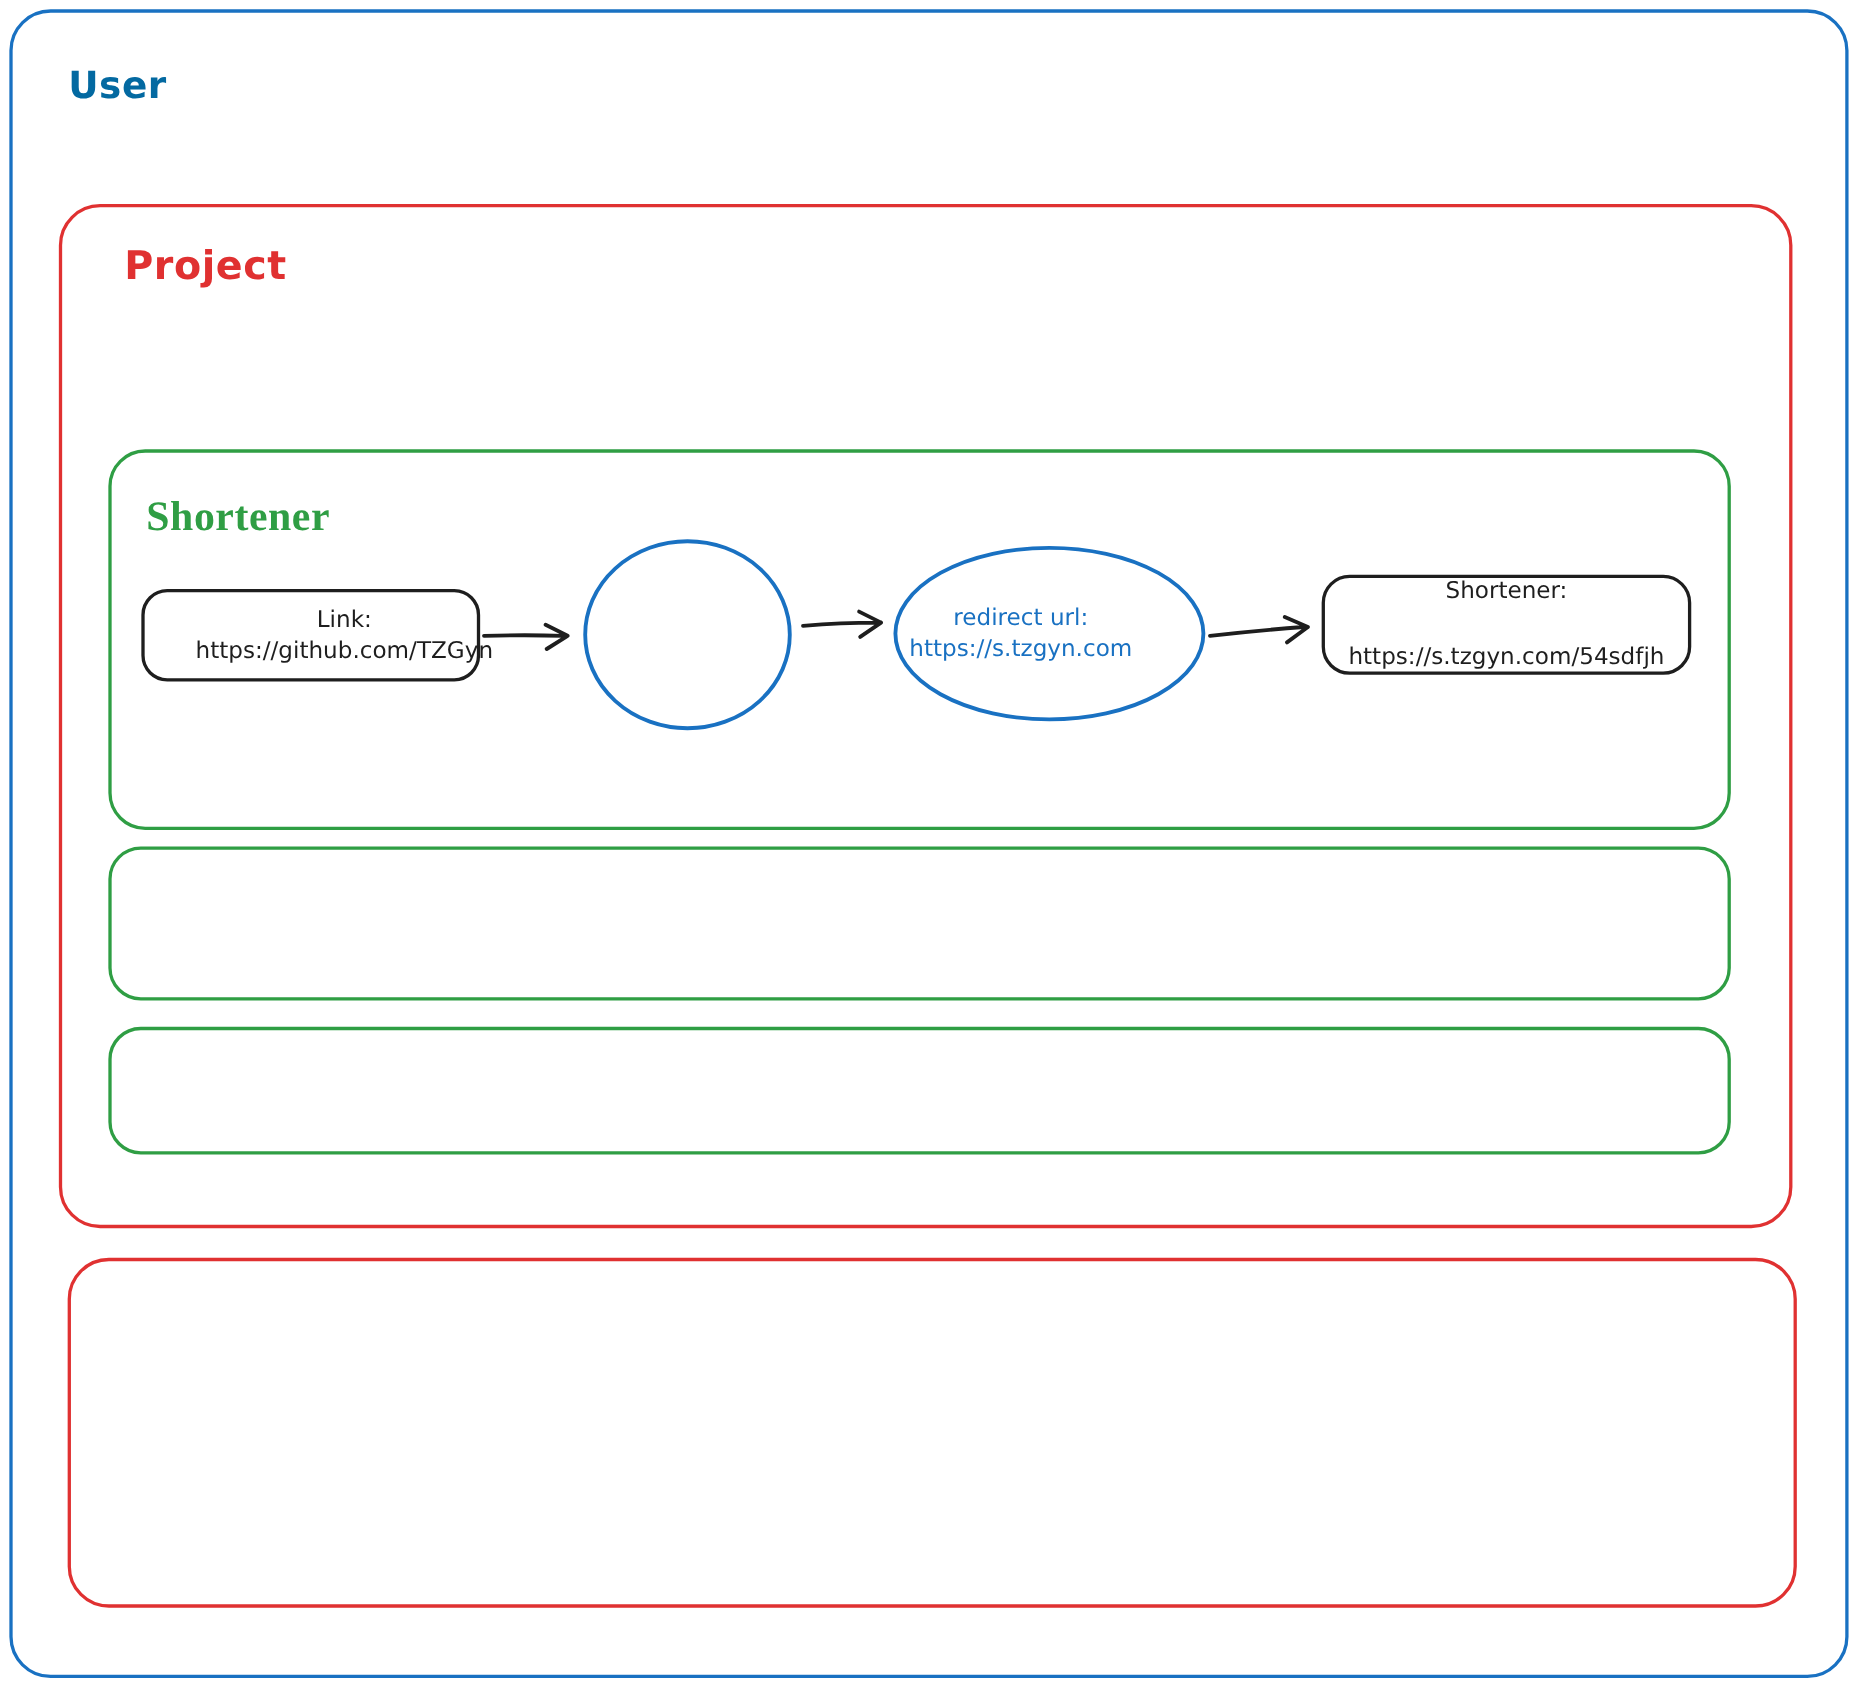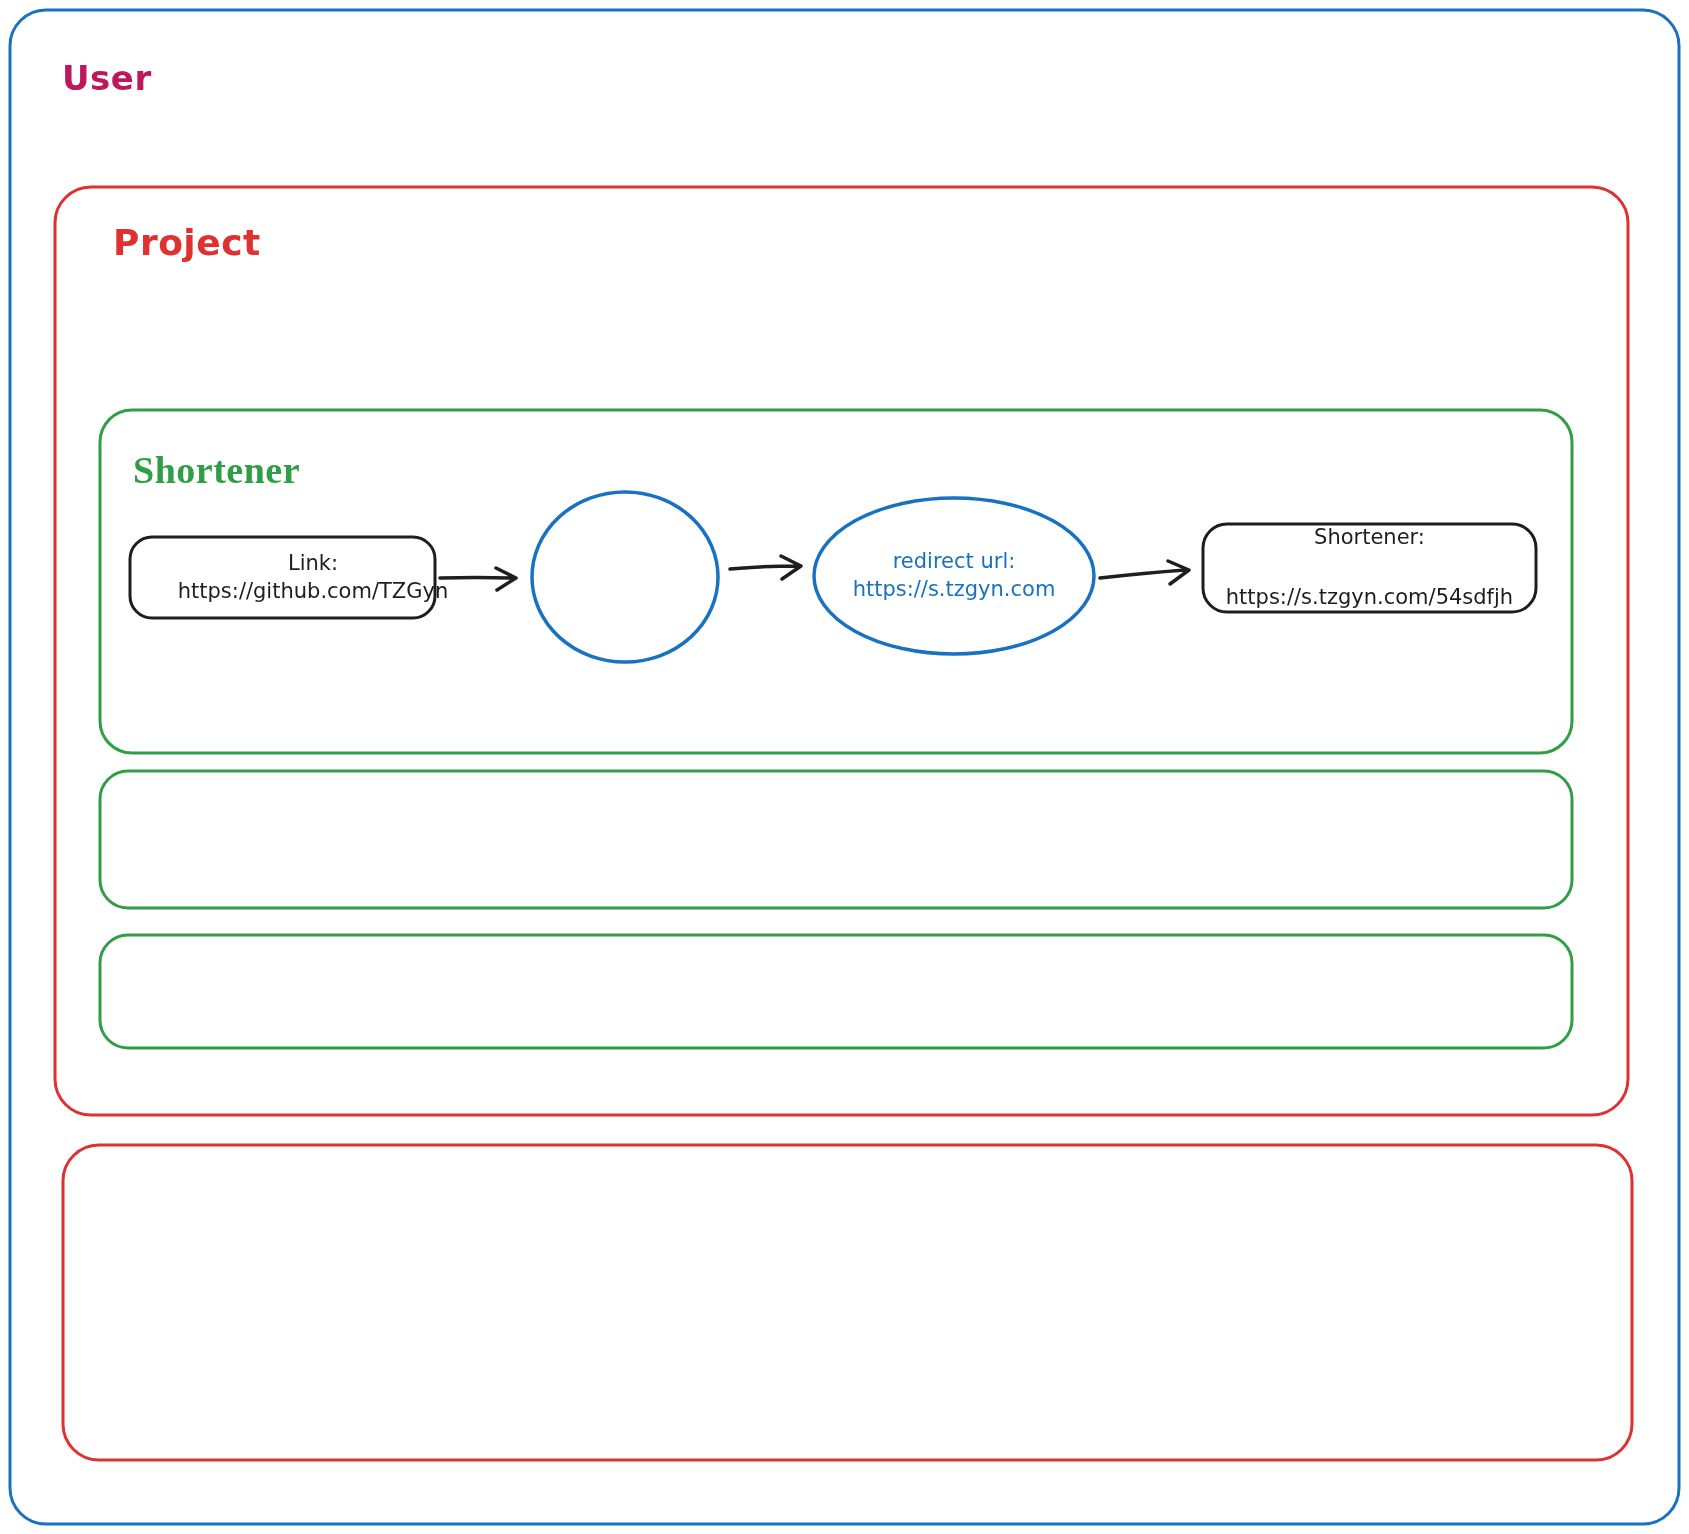--- a/index.html
+++ b/index.html
@@ -19,40 +19,40 @@
     position: absolute;
     left: 0;
     top: 0;
   }
   .container-label {
     position: absolute;
     font-weight: 600;
     letter-spacing: 0.5px;
     white-space: nowrap;
   }
-  .label-user      { left: 62px;  top: 58px;  font-size: 34px; color: #be185d; text-align: center; }
+  .label-user      { left: 62px;  top: 58px;  font-size: 34px; color: #0369a1; text-align: center; }
   .label-project   { left: 113px; top: 222px; font-size: 36px; color: #e03131; text-align: right; }
   .label-shortener { left: 133px; top: 448px; font-size: 38px; color: #2f9e44; font-family: Liberation Serif, serif; }
 
   .node-text {
     position: absolute;
     display: flex;
     flex-direction: column;
     align-items: center;
     justify-content: center;
     text-align: center;
     line-height: 1.32;
     white-space: nowrap;
   }
   .node-text.black { color: #1e1e1e; font-size: 21px; }
   .node-text.blue  { color: #1971c2; font-size: 21px; }
 
   .text-link      { left: 130px;  top: 537px; width: 366px; height: 81px;  }
   .text-generate  { left: 532px;  top: 492px; width: 186px; height: 170px; }
-  .text-redirect  { left: 814px;  top: 498px; width: 280px; height: 156px; }
+  .text-redirect  { left: 788px;  top: 498px; width: 280px; height: 156px; }
   .text-shortened { left: 1203px; top: 524px; width: 333px; height: 88px; justify-content: space-between;  }
 </style>
 </head>
 <body>
 
 <div class="canvas">
 
   <svg width="1689" height="1534" viewBox="0 0 1689 1534">
 
     <rect x="10" y="10" width="1669" height="1514" rx="36" fill="none" stroke-width="3" stroke="#1971c2"></rect>

